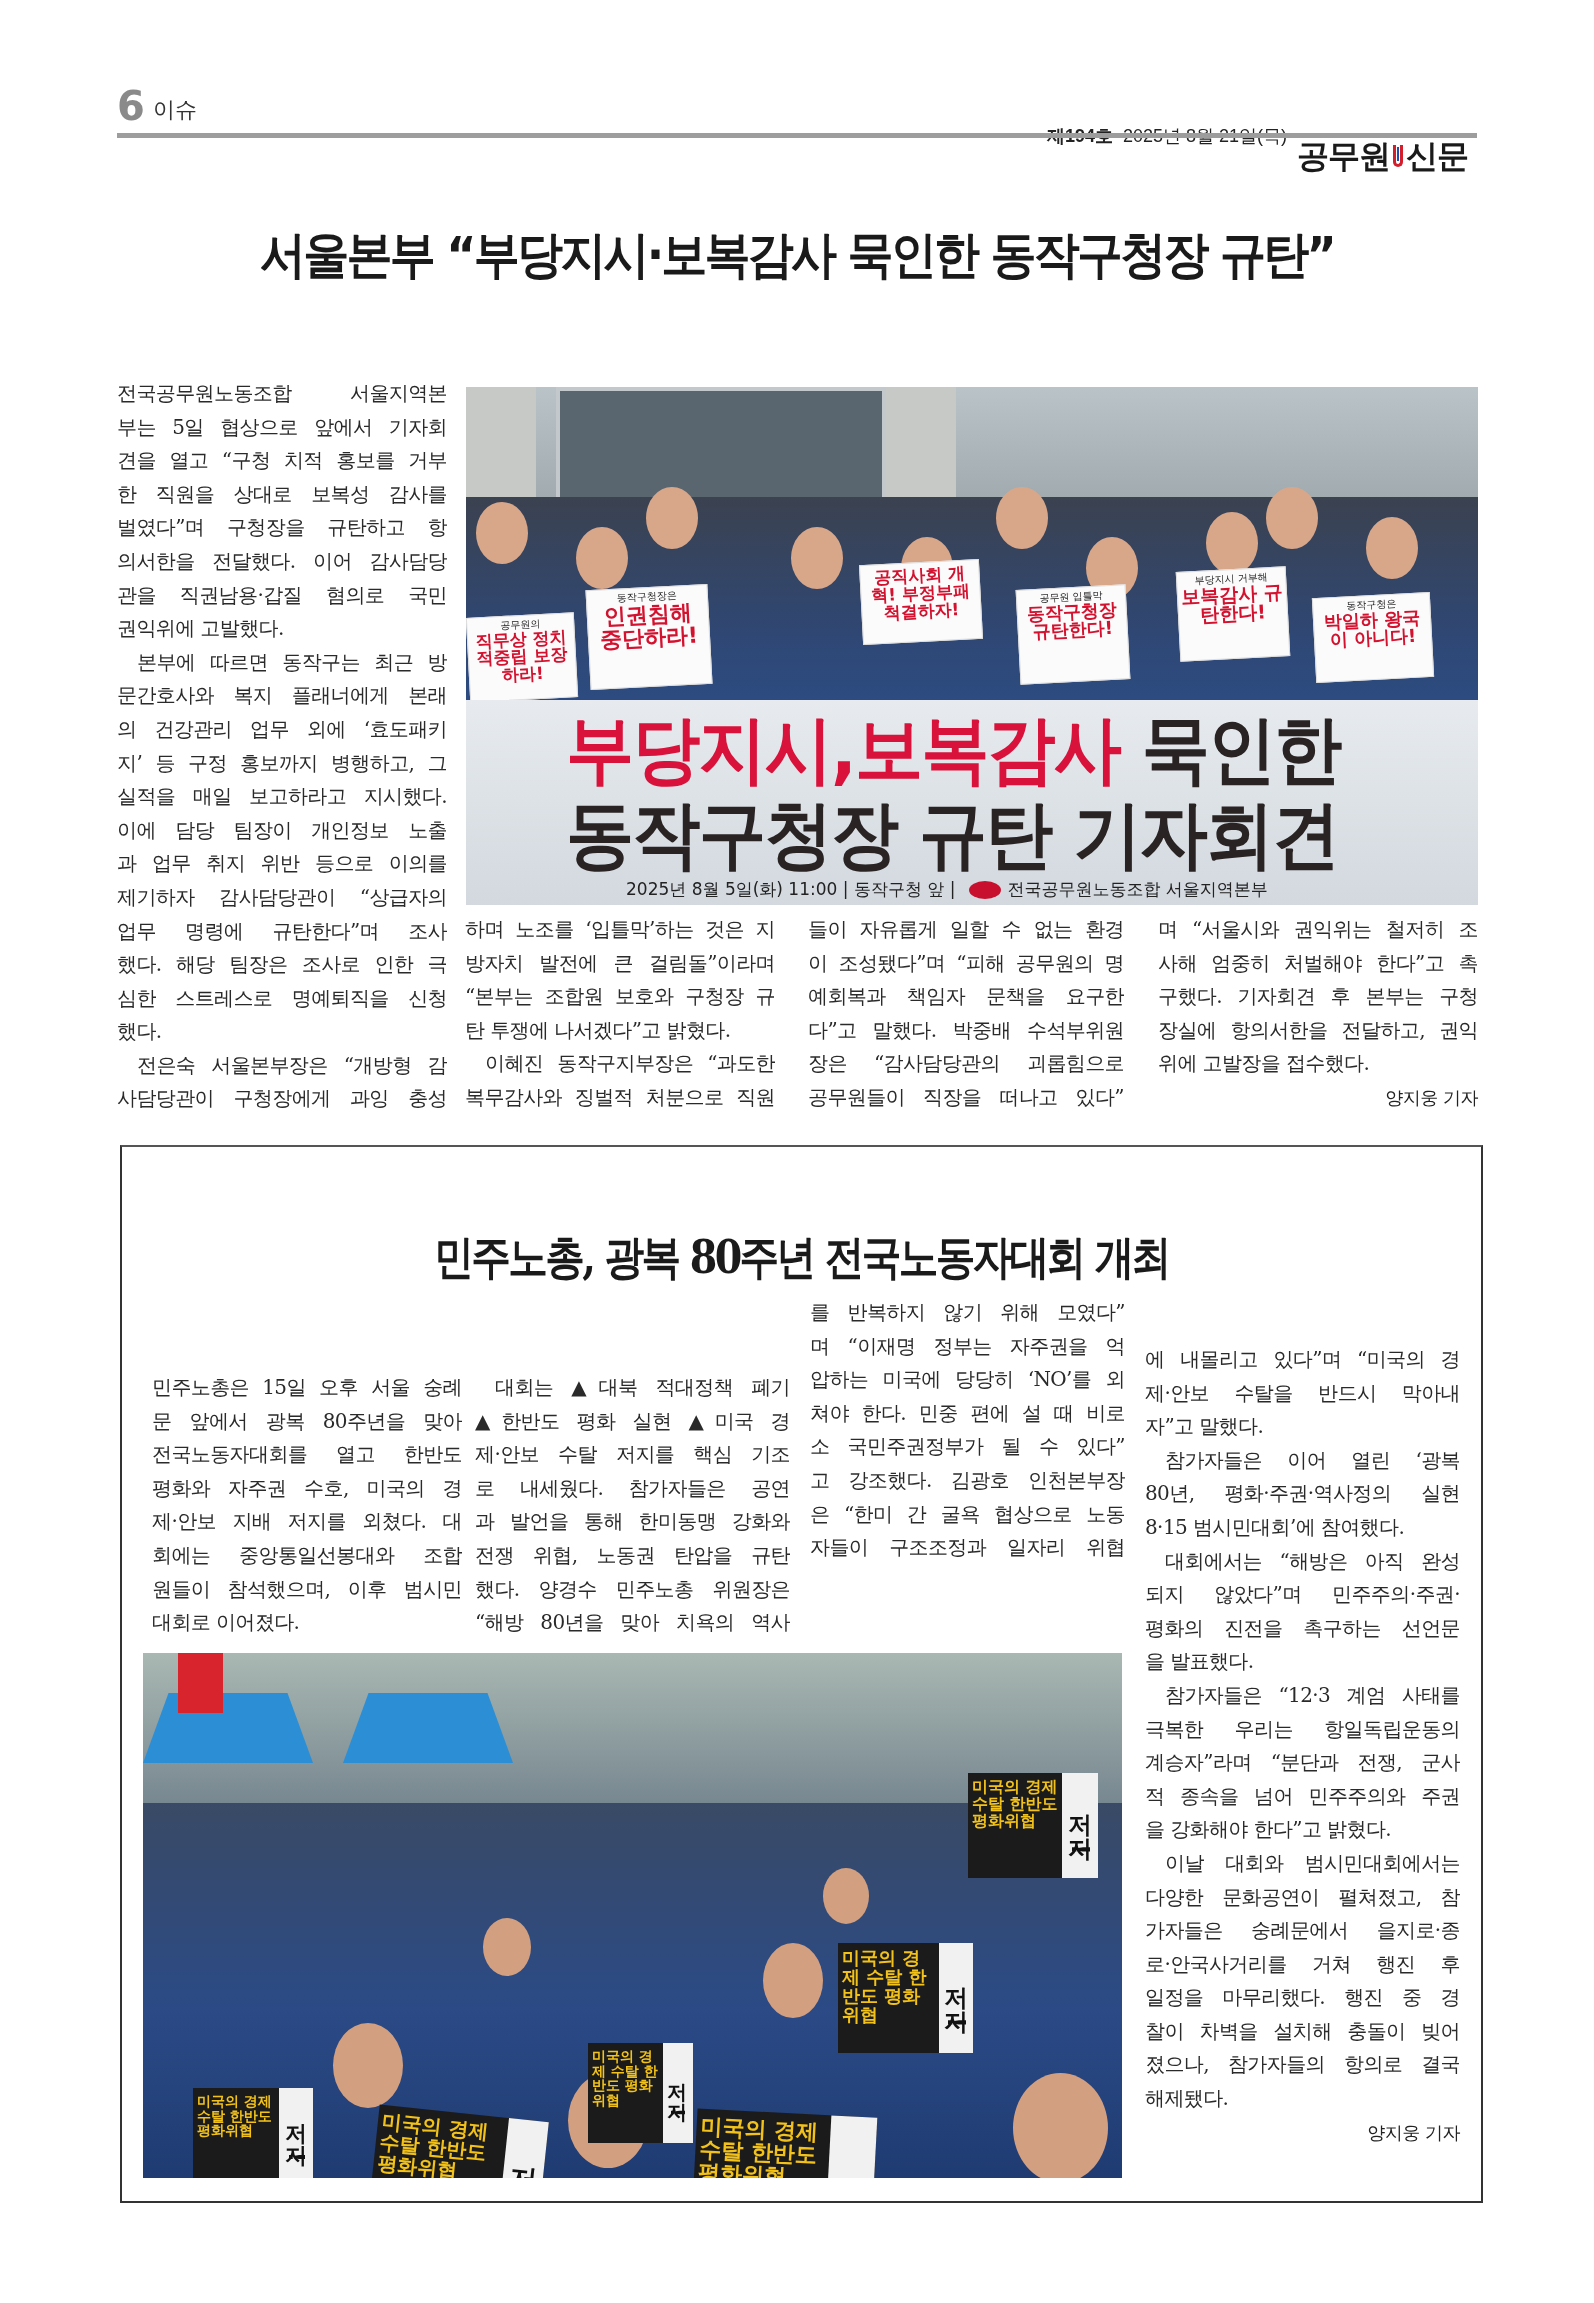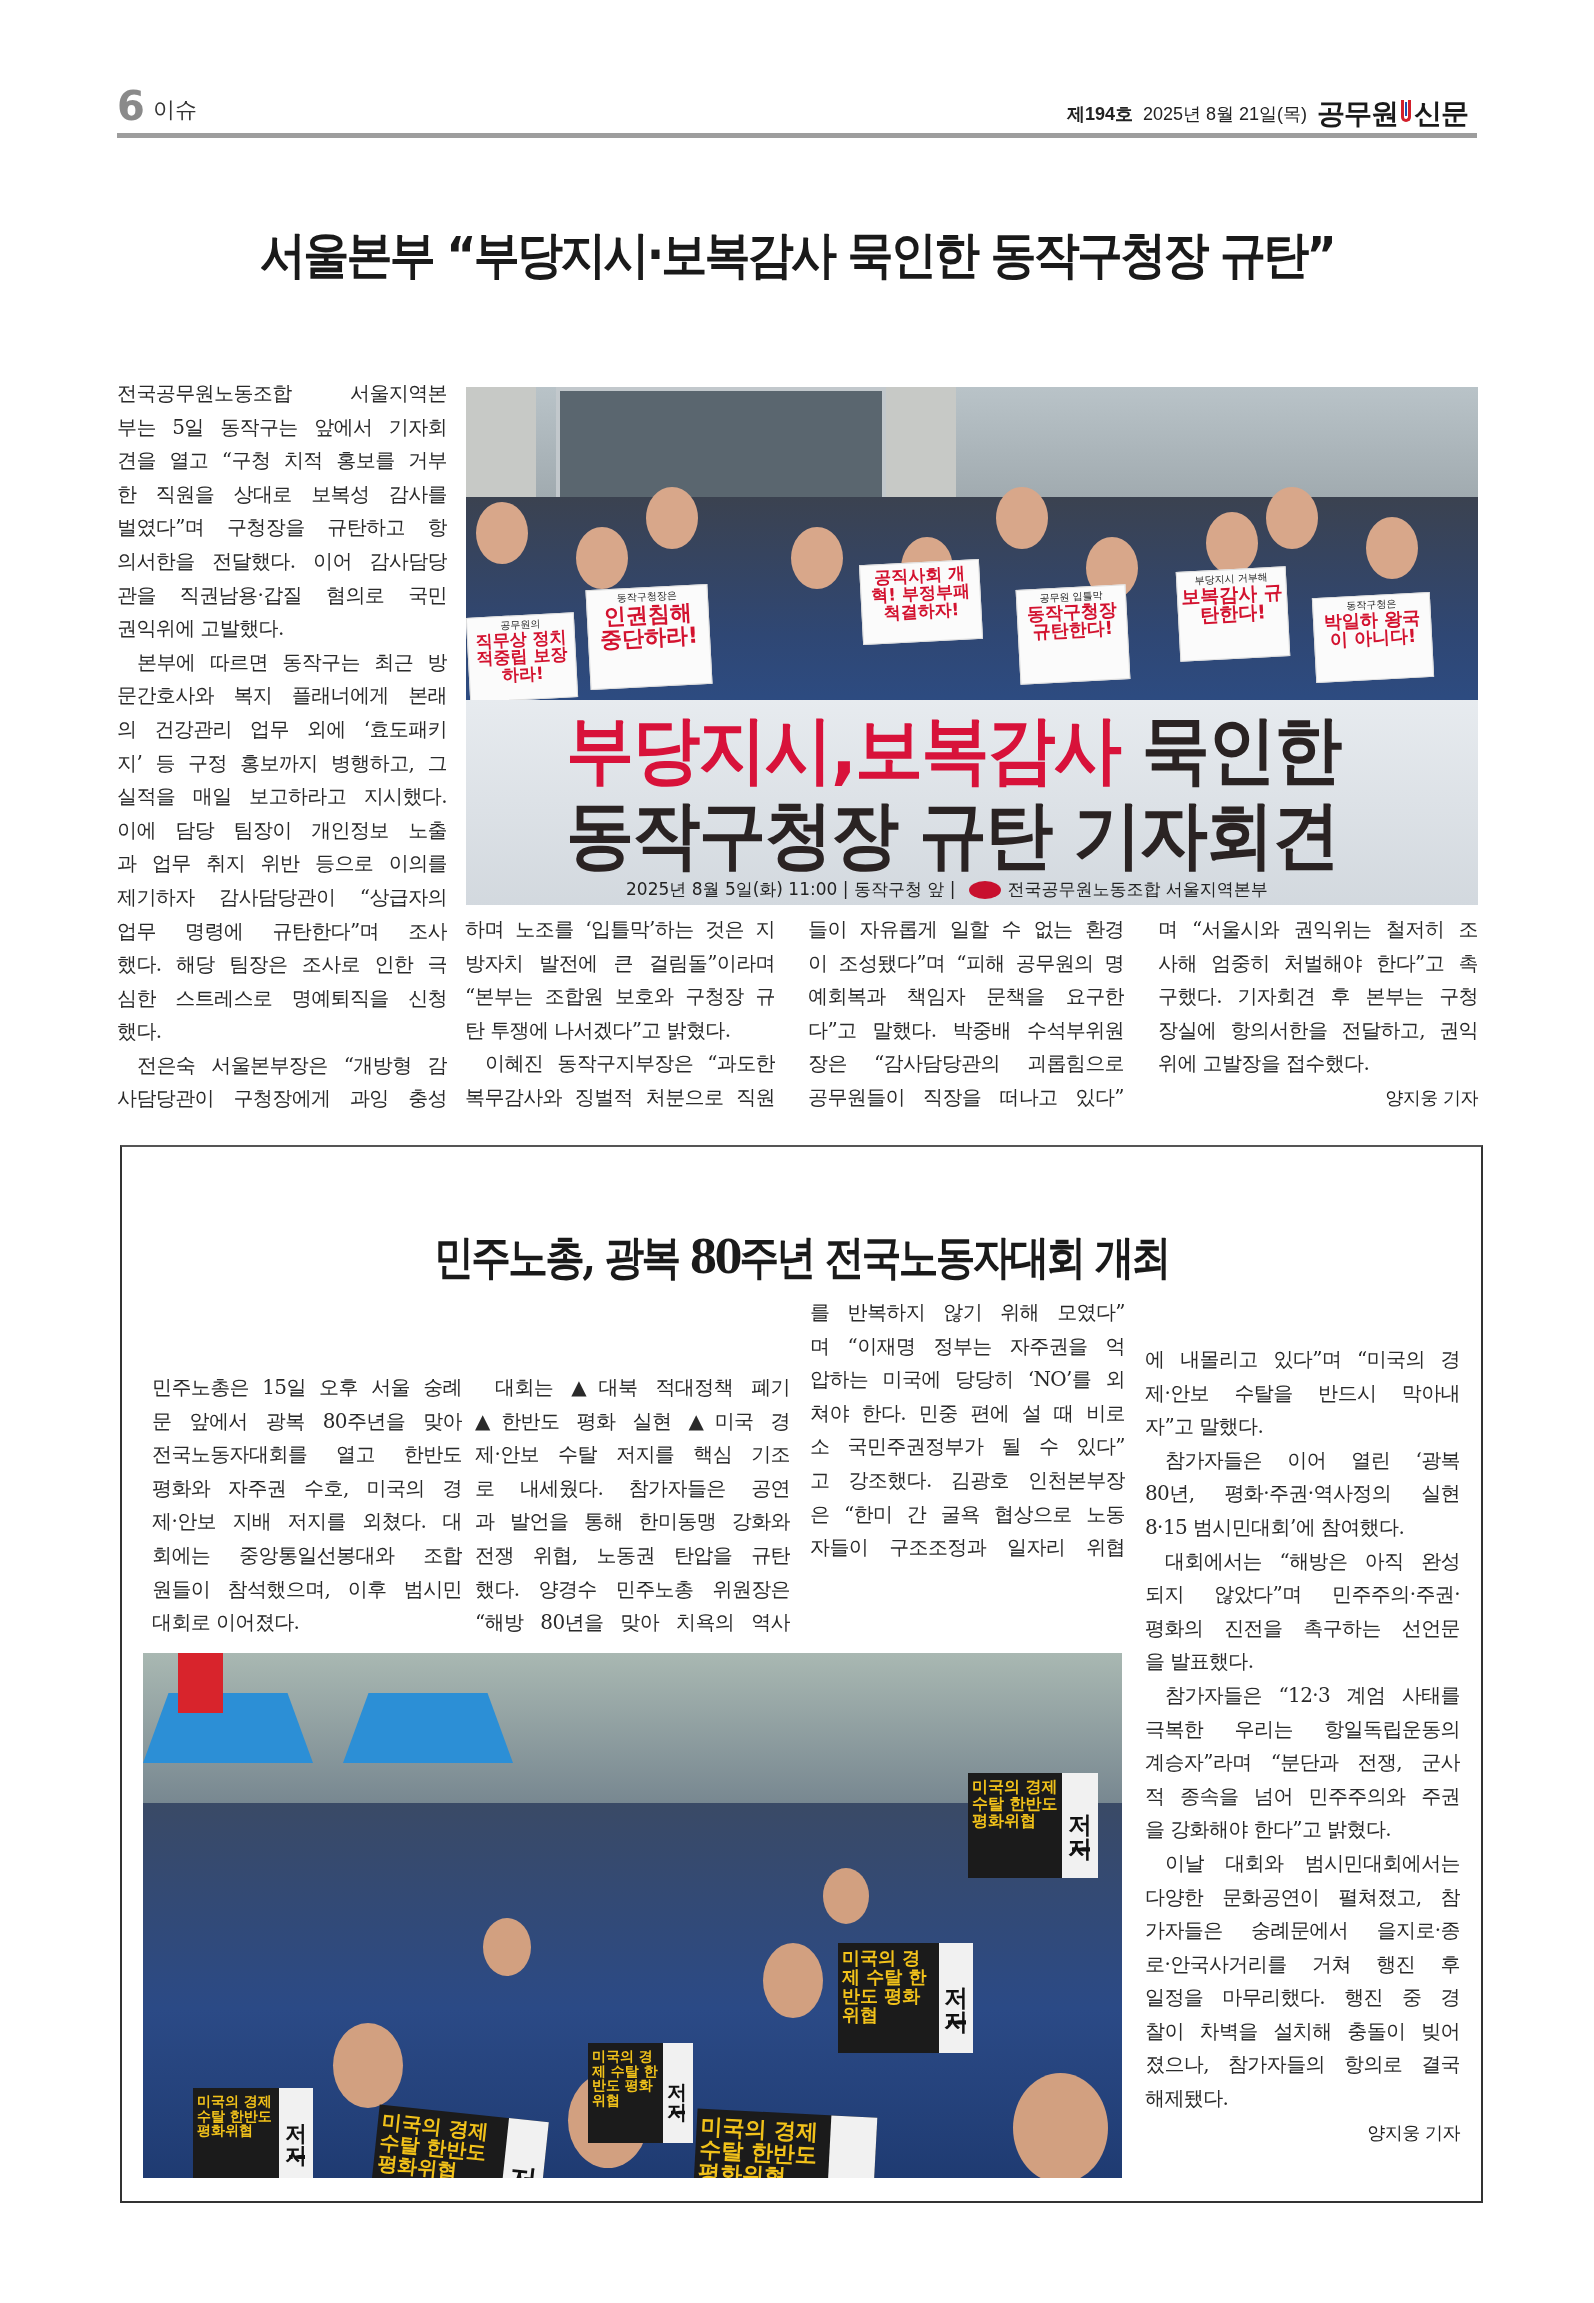--- a/index.html
+++ b/index.html
@@ -6,21 +6,21 @@
   html, body { width: 1594px; height: 2303px; background: #ffffff; overflow: hidden; }
   body { position: relative; font-family: "DejaVu Serif", "Liberation Serif", serif; color: #222; }
 
   .abs { position: absolute; }
 
   
   .page-num { left: 117px; top: 86px; font-family: "DejaVu Sans", sans-serif; font-weight: bold; font-size: 40px; color: #8a8a8a; line-height: 1; }
   .section { left: 153px; top: 99px; font-family: "DejaVu Sans", sans-serif; font-size: 22px; color: #333; line-height: 1; }
   .issue-info { right: 126px; top: 100px; font-family: "Liberation Sans", sans-serif; font-size: 18px; color: #222; line-height: 1; display: flex; align-items: center; gap: 10px; white-space: nowrap; }
   .issue-info .no { font-weight: bold; }
-  .masthead { font-family: "DejaVu Sans", sans-serif; font-weight: bold; font-size: 28px; color: #1a1a1a; display: inline-flex; letter-spacing: -1px; }
+  .masthead { font-family: "DejaVu Sans", sans-serif; font-weight: bold; font-size: 32px; color: #1a1a1a; display: inline-flex; align-items: center; letter-spacing: -1px; margin-top: 40px; }
   .masthead .u { display: inline-block; width: 10px; height: 22px; margin: 0 3px; border: 3px solid #d21f2b; border-top: none; border-radius: 0 0 6px 6px; position: relative; }
   .masthead .u::after { content: ""; position: absolute; left: 1px; top: 2px; width: 2px; height: 14px; background: #1d4fb0; }
   .header-rule { left: 117px; top: 133px; width: 1360px; height: 5px; background: #9d9d9d; }
 
   
   .headline1 { left: 0; top: 228px; width: 1594px; text-align: center; font-family: "DejaVu Sans", sans-serif; font-size: 50px; font-weight: bold; letter-spacing: -3px; color: #1a1a1a; line-height: 1.1; transform: scaleX(0.92); }
 
   .body-text { font-size: 20px; line-height: 33.6px; color: #2a2a2a; letter-spacing: -0.6px; text-align: justify; }
   .body-text .line { display: block; white-space: nowrap; text-align-last: justify; text-align: justify; }
   .body-text .line.last { text-align-last: left; }
@@ -84,21 +84,21 @@
     <span class="u"></span>
     <span>신문</span>
   </span>
 </div>
 <div class="abs header-rule"></div>
 
 <h1 class="abs headline1">서울본부 “부당지시·보복감사 묵인한 동작구청장 규탄”</h1>
 
 <div class="abs body-text a1c1">
   <span class="line">전국공무원노동조합 서울지역본</span>
-  <span class="line">부는 5일 동작구는 앞에서 기자회</span>
+  <span class="line">부는 5일 협상으로 앞에서 기자회</span>
   <span class="line">견을 열고 “구청 치적 홍보를 거부</span>
   <span class="line">한 직원을 상대로 보복성 감사를</span>
   <span class="line">벌였다”며 구청장을 규탄하고 항</span>
   <span class="line">의서한을 전달했다. 이어 감사담당</span>
   <span class="line">관을 직권남용·갑질 혐의로 국민</span>
   <span class="line last">권익위에 고발했다.</span>
   <span class="line indent">본부에 따르면 동작구는 최근 방</span>
   <span class="line">문간호사와 복지 플래너에게 본래</span>
   <span class="line">의 건강관리 업무 외에 ‘효도패키</span>
   <span class="line">지’ 등 구정 홍보까지 병행하고, 그</span>

